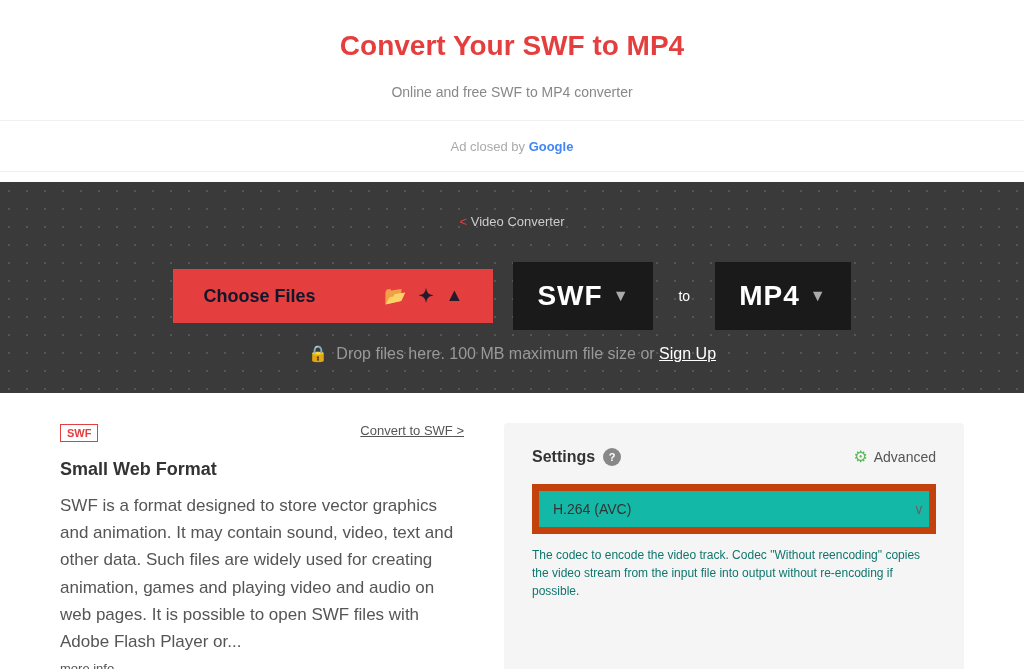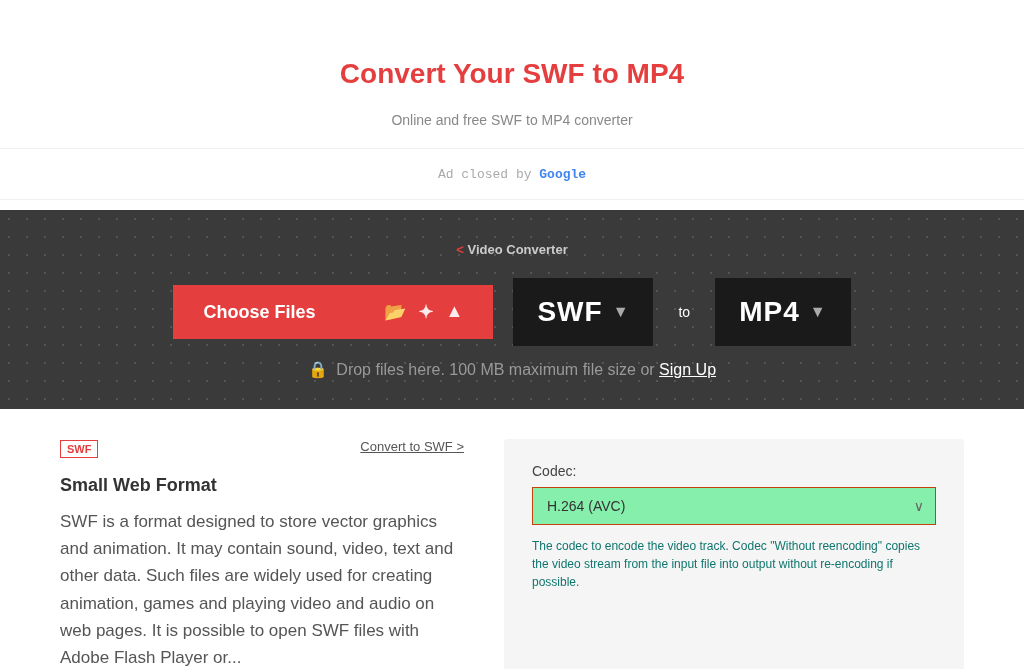--- a/index.html
+++ b/index.html
@@ -1,43 +1,42 @@
 <!DOCTYPE html>
 <html><head>
   <meta charset="utf-8">
   <style>
     * { margin: 0; padding: 0; box-sizing: border-box; }
     body { font-family: Arial, sans-serif; background: #fff; color: #333; }
 
     
     .header { text-align: center; padding: 30px 20px 10px; }
-    .header h1 { color: #e53e3e; font-size: 28px; font-weight: 600; margin-top: 28px; }
+    .header h1 { color: #e53e3e; font-size: 28px; font-weight: 600; }
     .header p { color: #888; font-size: 14px; margin-top: 22px; }
 
     
-    .ad-bar { text-align: center; padding: 16px 20px; border-top: 1px solid #f0f0f0; border-bottom: 1px solid #f0f0f0; margin: 10px 0; font-family: Liberation Mono, monospace; }
+    .ad-bar { text-align: center; padding: 16px 20px; border-top: 1px solid #f0f0f0; border-bottom: 1px solid #f0f0f0; margin: 10px 0; }
     .ad-bar span { color: #aaa; font-size: 13px; }
     .ad-bar .google { color: #4285f4; font-weight: bold; }
 
     
     .converter-section {
       background: #3a3a3a;
       background-image: radial-gradient(circle, #555 1px, transparent 1px);
       background-size: 18px 18px;
       padding: 30px 60px;
       display: flex;
       flex-direction: column;
       align-items: center;
     }
 
     .nav-bar {
       width: 100%;
       text-align: center;
-      margin-bottom: 20px;
-      font-weight: bold;
+      margin-bottom: 32px;
     }
     .nav-bar a {
       color: #ccc;
       font-size: 13px;
       text-decoration: none;
     }
     .nav-bar a::before {
       content: '< ';
       color: #e53e3e;
     }
@@ -45,21 +44,21 @@
     .converter-row {
       display: flex;
       align-items: center;
       justify-content: center;
       gap: 20px;
       width: 100%;
     }
 
     .choose-files-btn {
       background: #e53e3e;
-      color: #ffffff;
+      color: #0f172a;
       border: none;
       padding: 16px 30px;
       font-size: 18px;
       font-weight: 600;
       cursor: pointer;
       display: flex;
       align-items: center;
       gap: 16px;
       min-width: 320px;
     }
@@ -218,22 +217,22 @@
     .codec-label {
       font-size: 14px;
       color: #444;
       margin-bottom: 8px;
     }
 
     .codec-select {
       width: 100%;
       padding: 10px 14px;
       font-size: 14px;
-      border: 1px solid #c2410c;
-      background: #86efac;
+      border: 7px solid #c2410c;
+      background: #14b8a6;
       color: #333;
       appearance: none;
       -webkit-appearance: none;
       cursor: pointer;
       position: relative;
     }
 
     .select-wrapper {
       position: relative;
       margin-bottom: 12px;
@@ -310,22 +309,31 @@
     <div>
       <span class="swf-badge">SWF</span>
       <a class="convert-link" href="#">Convert to SWF</a>
     </div>
     <h2>Small Web Format</h2>
     <p>SWF is a format designed to store vector graphics and animation. It may contain sound, video, text and other data. Such files are widely used for creating animation, games and playing video and audio on web pages. It is possible to open SWF files with Adobe Flash Player or...</p>
     <a class="more-info" href="#">more info</a>
   </div>
 
   <div class="right-panel">
-
-    <div class="codec-label">Codec:</div>
+    <div class="settings-header">
+      <div class="settings-title">
+        <span>Settings</span>
+        <span class="help-icon">?</span>
+      </div>
+      <a class="advanced-link" href="#">
+        <span class="gear-icon">⚙</span>
+        <span>Advanced</span>
+      </a>
+    </div>
+
 
     <div class="select-wrapper">
       <select class="codec-select">
         <option>H.264 (AVC)</option>
         <option>H.265 (HEVC)</option>
         <option>MPEG-4</option>
         <option>Without reencoding</option>
       </select>
     </div>
 

